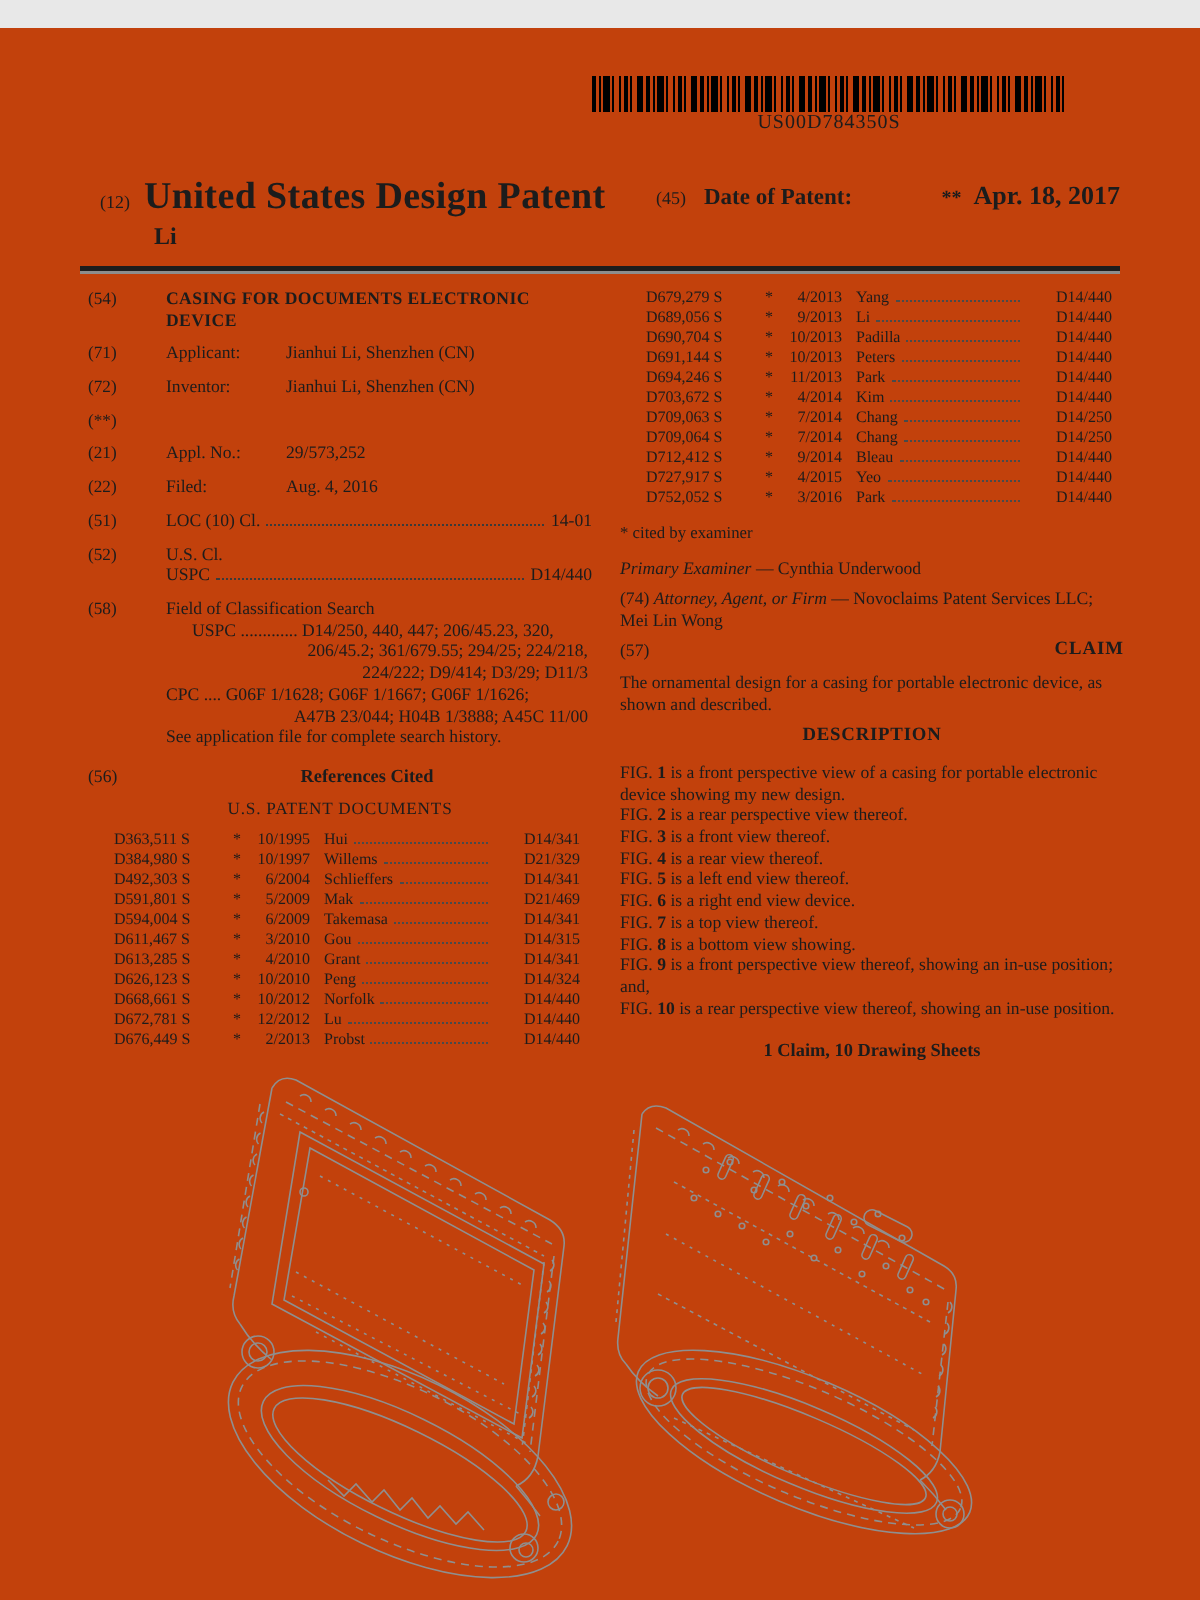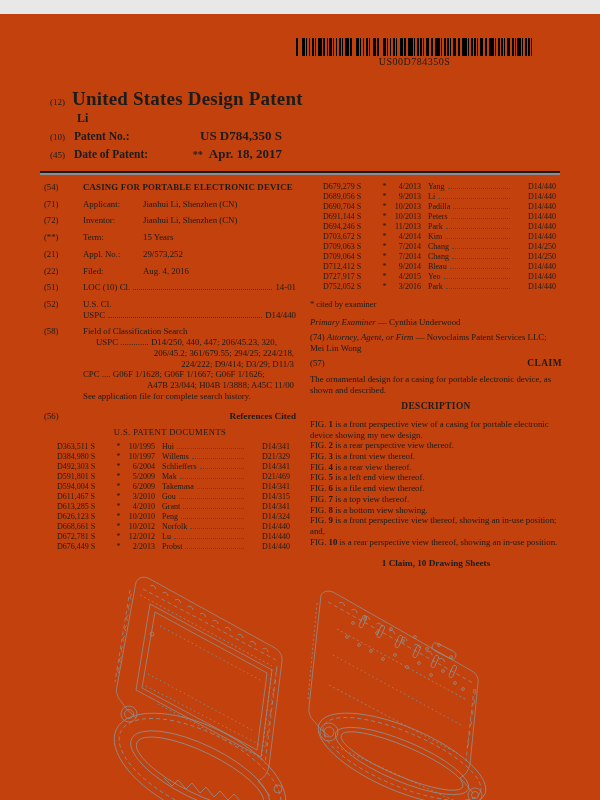--- a/index.html
+++ b/index.html
@@ -18,21 +18,21 @@
       #000 3.5px,#000 4.5px, transparent 4.5px,transparent 5.5px,
       #000 5.5px,#000 9px, transparent 9px,transparent 10px,
       #000 10px,#000 11px, transparent 11px,transparent 13.5px,
       #000 13.5px,#000 14.5px, transparent 14.5px,transparent 16px,
       #000 16px,#000 18px, transparent 18px,transparent 19px,
       #000 19px,#000 20px, transparent 20px,transparent 22.5px,
       #000 22.5px,#000 25.5px, transparent 25.5px,transparent 27px);
   }
   .barcode-text { text-align: center; font-size: 10px; letter-spacing: .5px; margin-top: 0; }
   
-  .header { display: flex; justify-content: space-between; margin: 74px 40px 0 50px; flex-direction: column; }
+  .header { display: flex; justify-content: space-between; margin: 74px 40px 0 50px; }
   .title-row { display: flex; align-items: baseline; gap: 7px; }
   .kind-num { font-size: 9px; white-space: nowrap; }
   .doc-title { font-size: 19px; font-weight: bold; letter-spacing: .2px; white-space: nowrap; }
   .inventor-surname { font-size: 12px; font-weight: bold; margin: 1px 0 0 27px; }
   .header-right { width: 232px; flex: none; font-size: 11px; margin-top: 2px; }
   .hr-row { display: flex; align-items: baseline; margin-bottom: 2px; }
   .hr-row .kind-num { width: 24px; flex: none; }
   .hr-label { font-weight: bold; font-size: 11.5px; white-space: nowrap; }
   .hr-value { font-weight: bold; font-size: 13px; margin-left: auto; white-space: nowrap; }
   .hr-stars { font-size: 10px; font-weight: bold; margin: 0 6px 0 auto; }
@@ -46,21 +46,21 @@
   .f .num { width: 39px; flex: none; font-size: 8.6px; }
   .f .body { flex: 1; min-width: 0; }
   .b { font-weight: normal; }
   .lbl-tab { display: inline-block; width: 60px; }
   .title-body { font-weight: bold; width: 168px; letter-spacing: .2px; }
   .leader { flex: 1; border-bottom: 1px dotted #3a3a3a; margin: 0 3px 2px 3px; min-width: 12px; }
   .leader-row { display: flex; align-items: baseline; }
   .search-line { padding-left: 13px; }
   .search-line.right { text-align: right; padding-left: 0; padding-right: 2px; }
   .refs-head { display: flex; margin: 9px 0 5px 0; }
-  .refs-head .title { flex: 1; text-align: right; font-weight: bold; font-size: 9.2px; }
+  .refs-head .title { flex: 1; text-align: center; font-weight: bold; font-size: 9.2px; }
   .refs-sub { text-align: center; font-size: 8.6px; letter-spacing: .4px; margin-bottom: 5px; }
   .refs { padding: 0 6px 0 13px; }
   .ref-row { display: flex; align-items: baseline; font-size: 8px; line-height: 1.25; }
   .r-no { width: 56px; flex: none; white-space: nowrap; }
   .r-star { width: 11px; flex: none; text-align: center; }
   .r-date { width: 38px; flex: none; text-align: right; padding-right: 7px; }
   .r-name { white-space: nowrap; }
   .r-leader { flex: 1; border-bottom: 1px dotted #4a4a4a; margin: 0 3px 2px 3px; min-width: 8px; }
   .r-cls { width: 43px; flex: none; text-align: right; white-space: nowrap; }
   .cited-note { font-size: 8.4px; margin: 8px 0 7px 0; }
@@ -91,57 +91,51 @@
 
   <div class="header">
     <div>
       <div class="title-row">
         <span class="kind-num">(12)</span>
         <span class="doc-title">United States Design Patent</span>
       </div>
       <div class="inventor-surname">Li</div>
     </div>
     <div class="header-right">
-      <div class="hr-row">
-        <span class="kind-num">(10)</span>
-        <span class="hr-label">Patent No.:</span>
-        <span class="hr-value">US D784,350 S</span>
-      </div>
       <div class="hr-row date">
         <span class="kind-num">(45)</span>
         <span class="hr-label">Date of Patent:</span>
         <span class="hr-stars">**</span>
         <span class="hr-value">Apr. 18, 2017</span>
       </div>
     </div>
   </div>
   <div class="rule"></div>
 
   <div class="columns">
 
     <div class="col">
 
       <div class="f">
         <span class="num">(54)</span>
-        <span class="body title-body">CASING FOR PORTABLE ELECTRONIC DEVICE</span>
+        <span class="body title-body">CASING FOR DOCUMENTS ELECTRONIC DEVICE</span>
       </div>
 
       <div class="f">
         <span class="num">(71)</span>
         <span class="body"><span class="lbl-tab">Applicant:</span><span class="b">Jianhui Li</span><span>, Shenzhen (CN)</span></span>
       </div>
 
       <div class="f">
         <span class="num">(72)</span>
         <span class="body"><span class="lbl-tab">Inventor:</span><span class="b">Jianhui Li</span><span>, Shenzhen (CN)</span></span>
       </div>
 
       <div class="f">
         <span class="num">(**)</span>
-        <span class="body"><span class="lbl-tab">Term:</span><span class="b">15 Years</span></span>
       </div>
 
       <div class="f">
         <span class="num">(21)</span>
         <span class="body"><span class="lbl-tab">Appl. No.:</span><span class="b">29/573,252</span></span>
       </div>
 
       <div class="f">
         <span class="num">(22)</span>
         <span class="body"><span class="lbl-tab">Filed:</span><span class="b">Aug. 4, 2016</span></span>
@@ -442,21 +436,21 @@
 
           <div class="fig-line">
             <span>FIG.</span>
             <span class="fig-num">5</span>
             <span>is a left end view thereof.</span>
           </div>
 
           <div class="fig-line">
             <span>FIG.</span>
             <span class="fig-num">6</span>
-            <span>is a file end view thereof.</span>
+            <span>is a right end view device.</span>
           </div>
 
           <div class="fig-line">
             <span>FIG.</span>
             <span class="fig-num">7</span>
             <span>is a top view thereof.</span>
           </div>
 
           <div class="fig-line">
             <span>FIG.</span>

